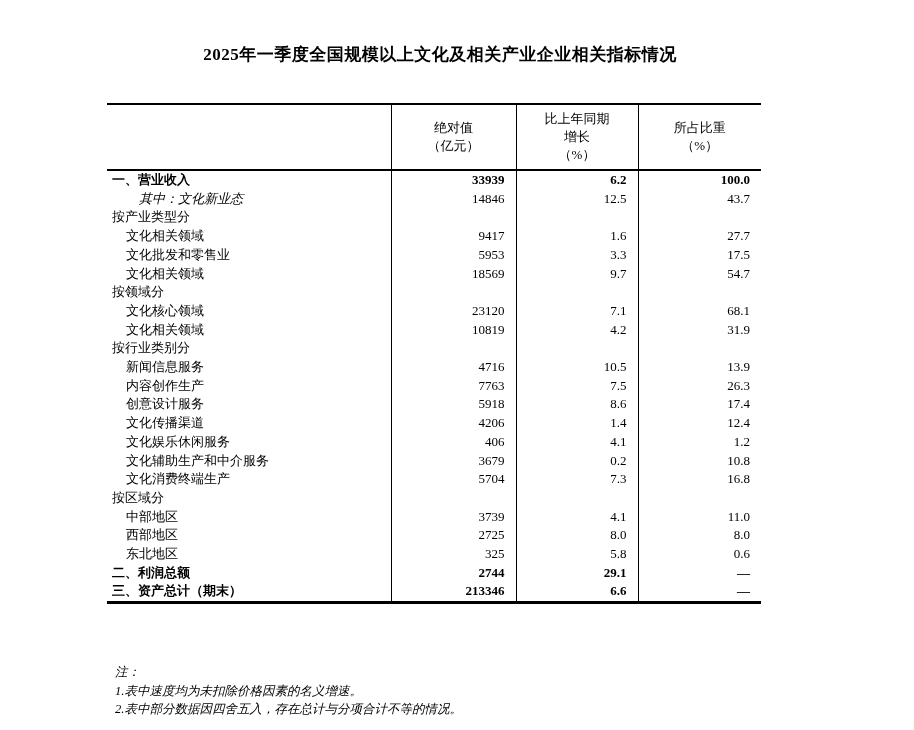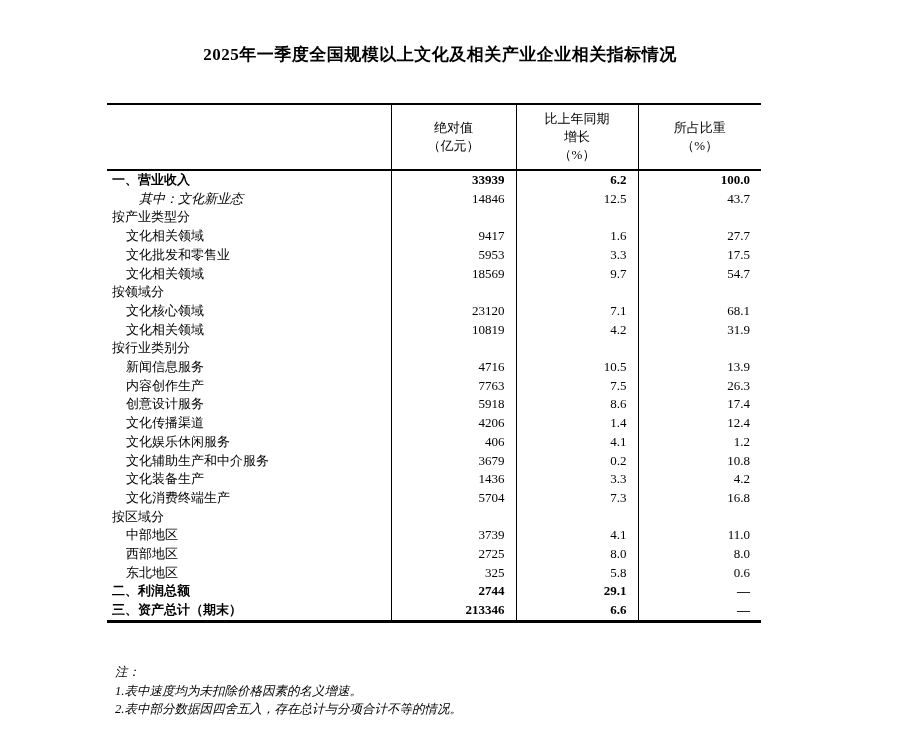--- a/index.html
+++ b/index.html
@@ -197,26 +197,20 @@
     <td class="num">4.1</td>
     <td class="num">1.2</td>
   </tr>
       <tr>
     <td class="label indent-1">文化辅助生产和中介服务</td>
     <td class="num">3679</td>
     <td class="num">0.2</td>
     <td class="num">10.8</td>
   </tr>
       <tr>
-    <td class="label indent-1">文化装备生产</td>
-    <td class="num">1436</td>
-    <td class="num">3.3</td>
-    <td class="num">4.2</td>
-  </tr>
-      <tr>
     <td class="label indent-1">文化消费终端生产</td>
     <td class="num">5704</td>
     <td class="num">7.3</td>
     <td class="num">16.8</td>
   </tr>
       <tr>
     <td class="label indent-0">按区域分</td>
     <td class="num"></td>
     <td class="num"></td>
     <td class="num"></td>

